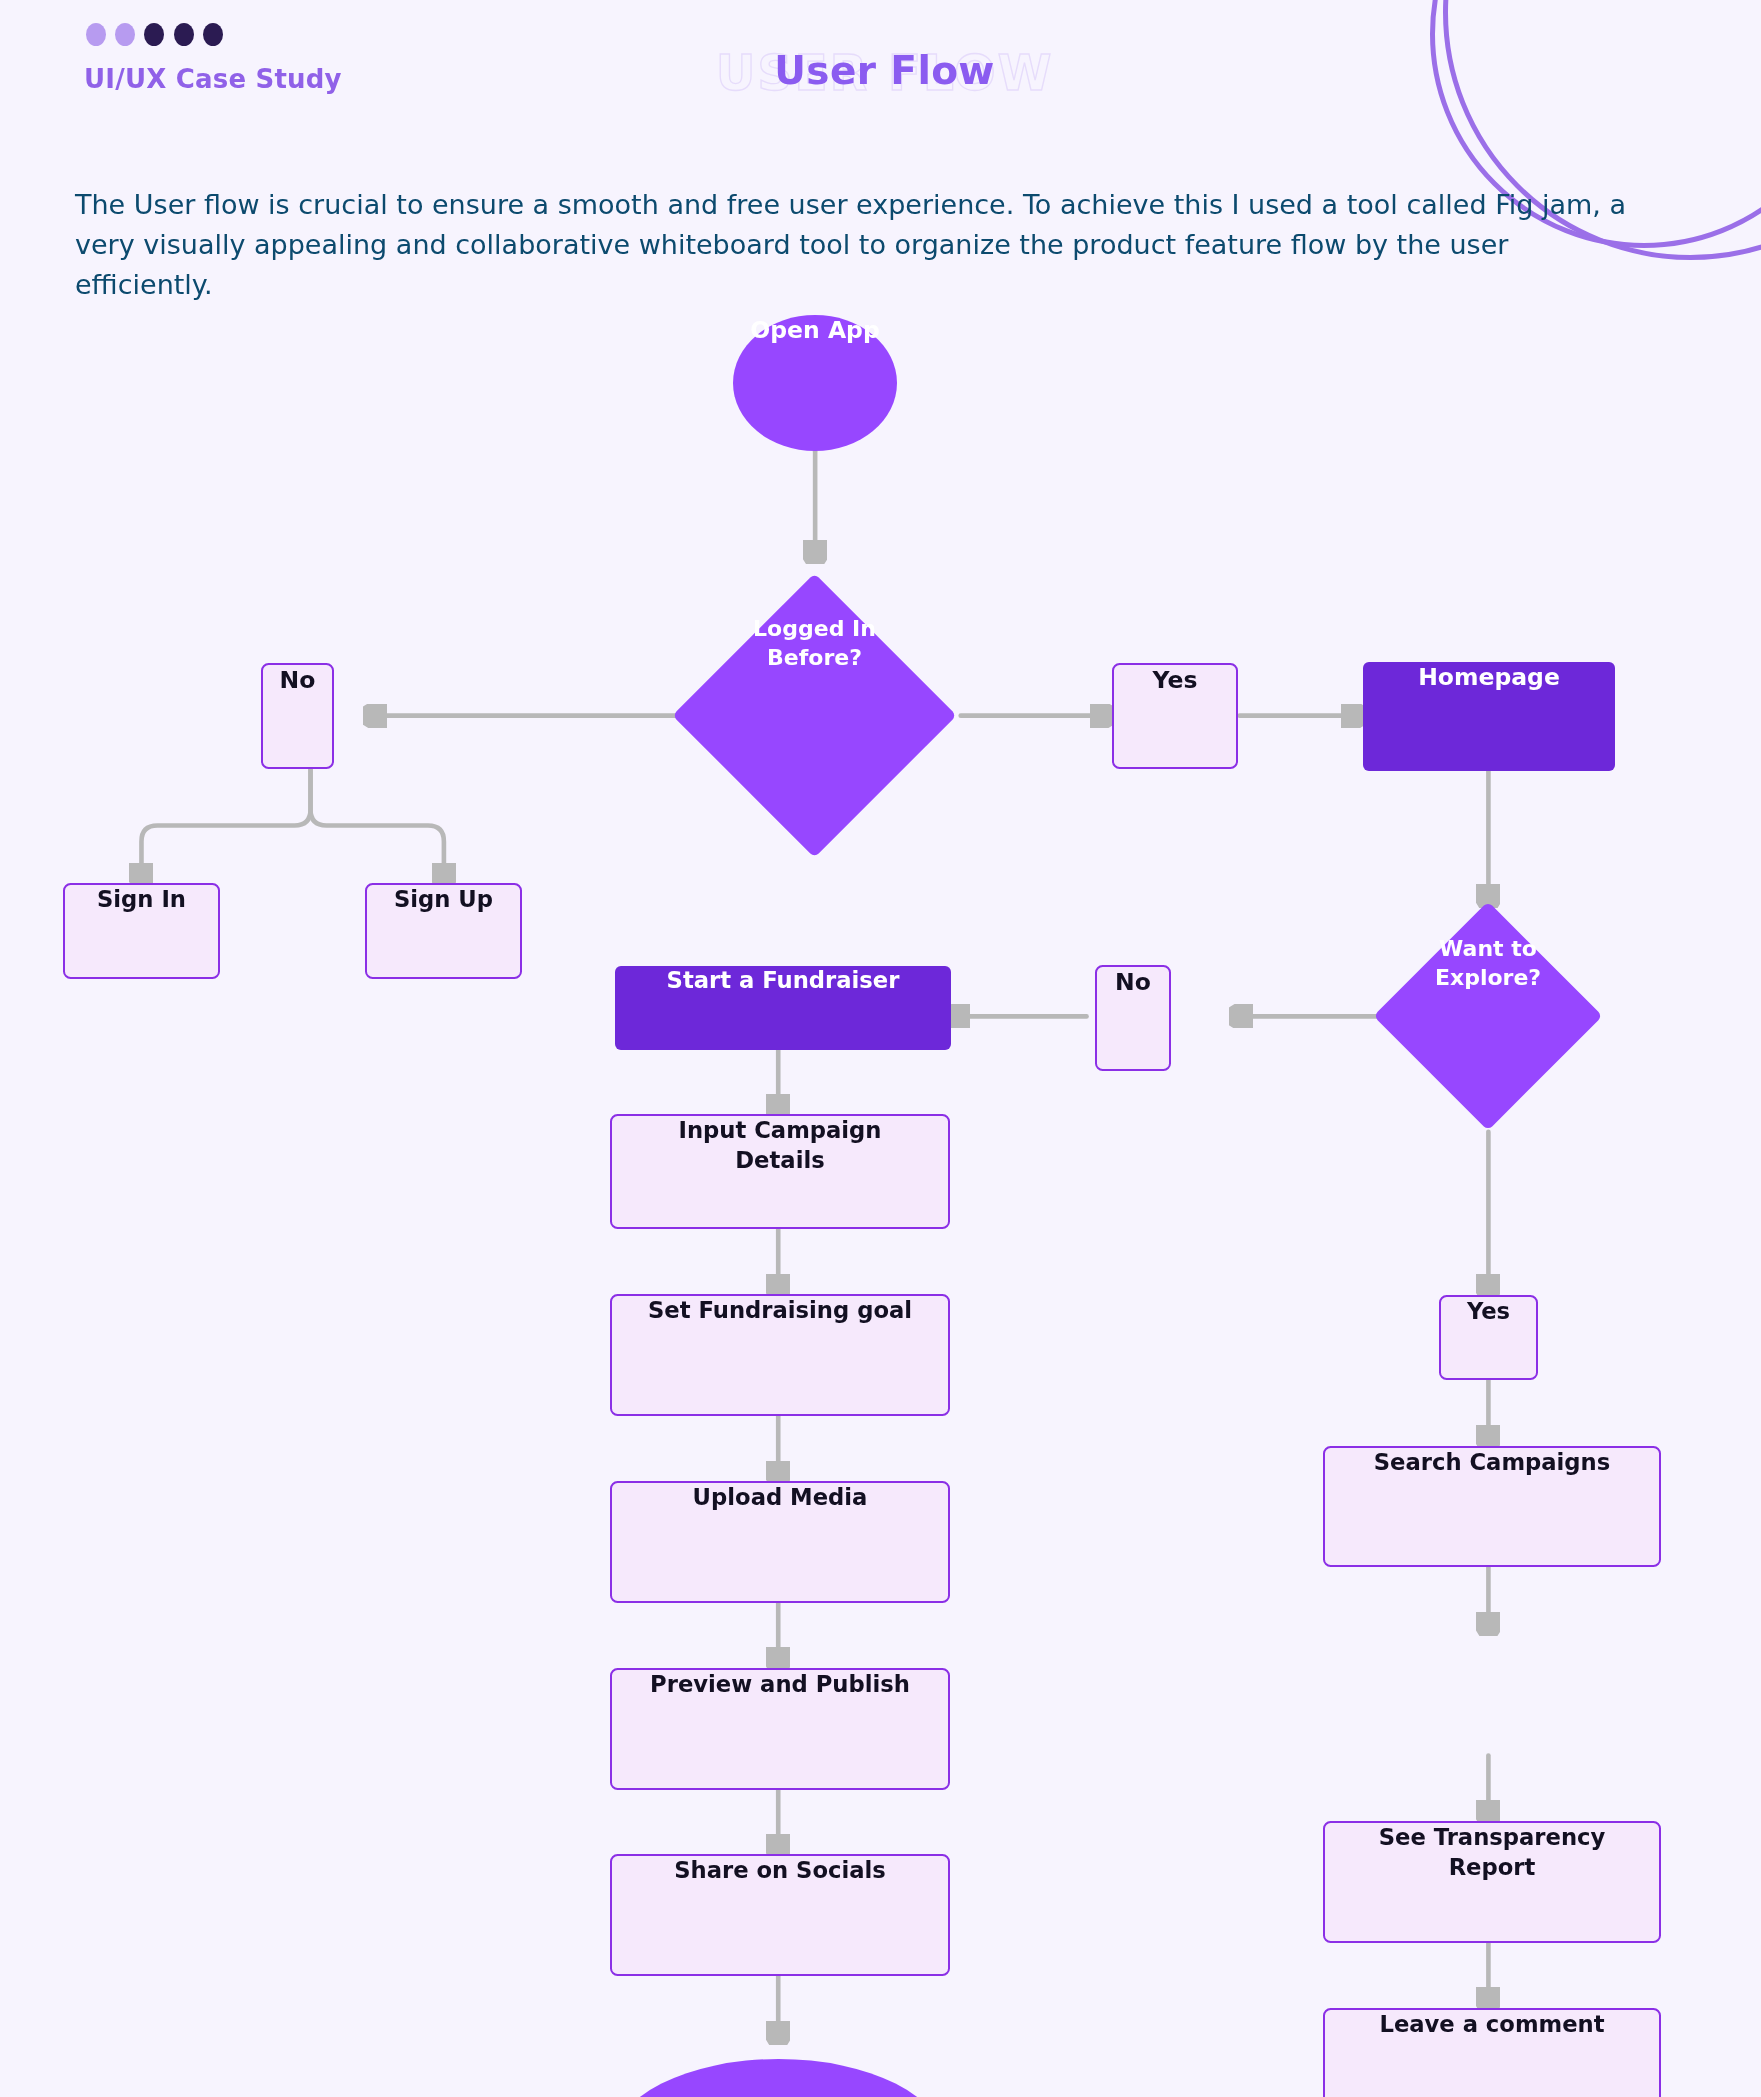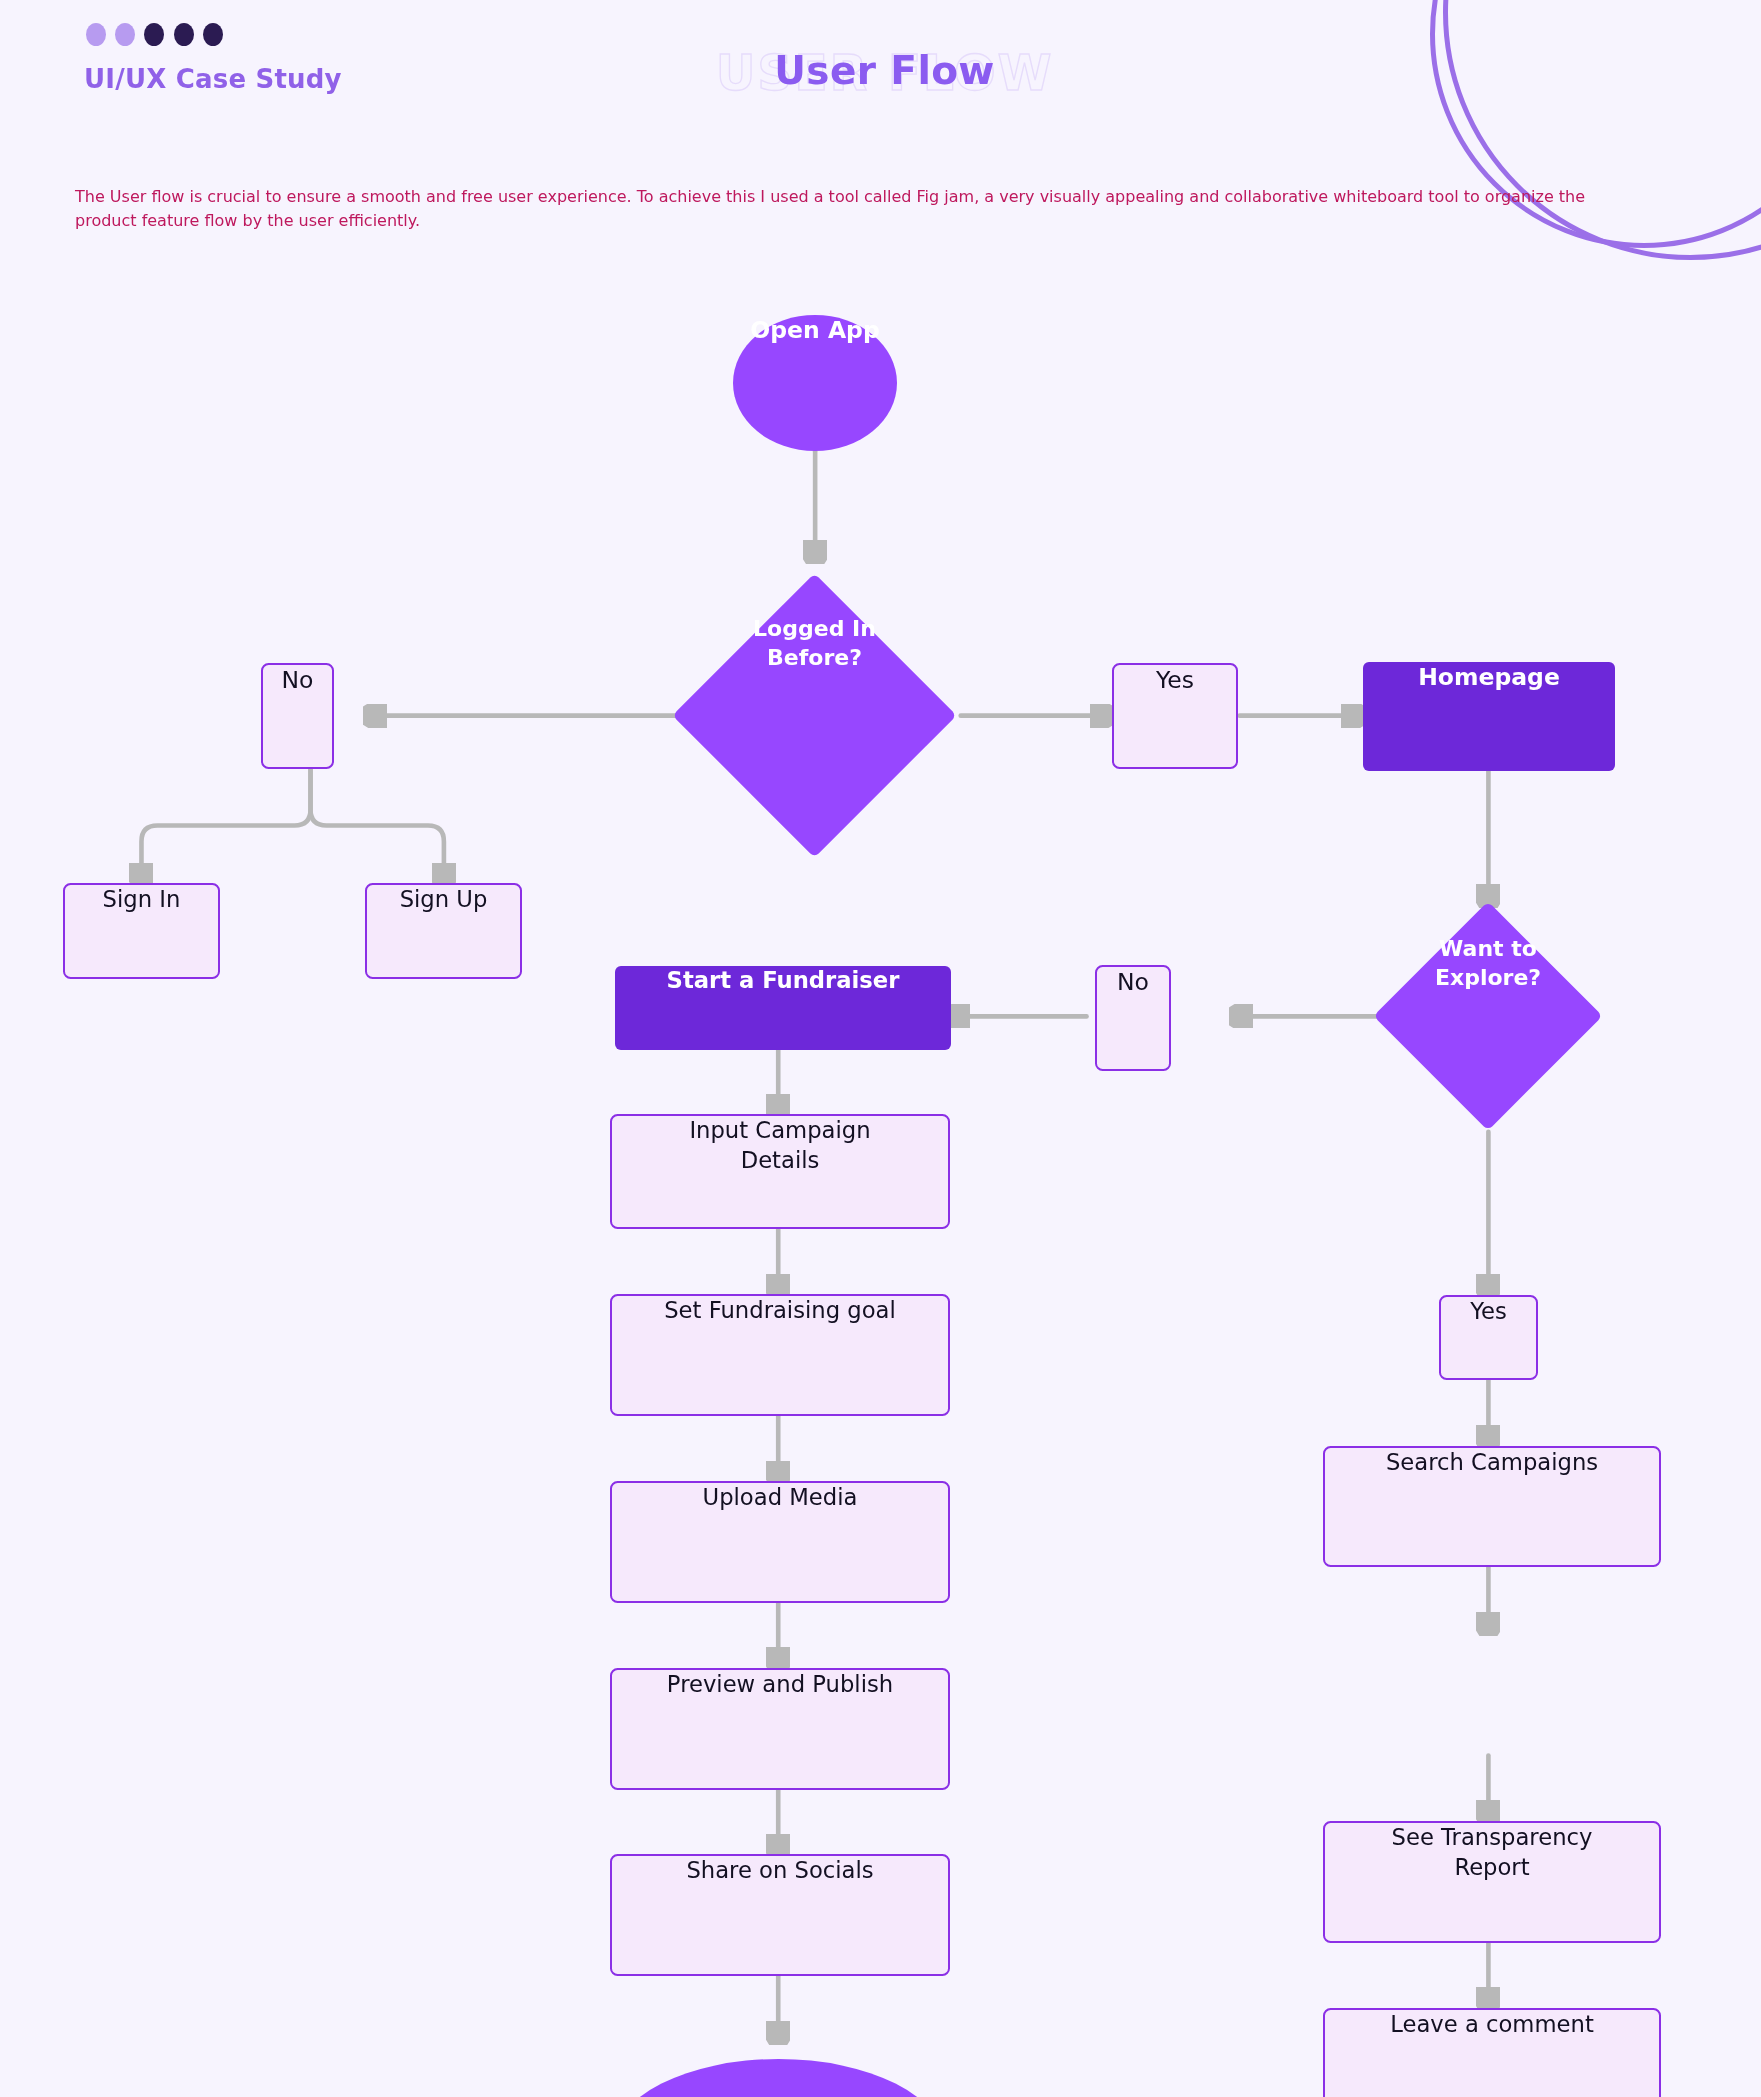--- a/index.html
+++ b/index.html
@@ -54,40 +54,40 @@
     text-align: center;
     font-size: 39px; font-weight: 700; letter-spacing: 0.4px;
     color: #8b5cf0;
     font-family: "DejaVu Sans", sans-serif;
     white-space: nowrap;
   }
 
   .intro {
     position: absolute; left: 75px; top: 185px;
     width: 1569px;
-    font-size: 16px; line-height: 1.48;
-    color: #be185d;
+    font-size: 27px; line-height: 1.48;
+    color: #0c4a6e;
     font-family: "DejaVu Sans", sans-serif;
   }
 
   
   .node {
     position: absolute;
     display: flex; align-items: flex-start; justify-content: center;
     text-align: center;
     font-family: "DejaVu Sans", sans-serif;
     line-height: 1.30;
   }
 
   .node.light {
     background: #f6e9fc;
     border: 2.1px solid #8b2fe6;
     border-radius: 7.6px;
     color: #131022;
-    font-weight: 400;
+    font-weight: 700;
   }
   .node.solid {
     background: #6d28d9;
     border-radius: 5.9px;
     color: #ffffff;
     font-weight: 700;
   }
   .node.diamond {
     background: transparent;
     border: none;

